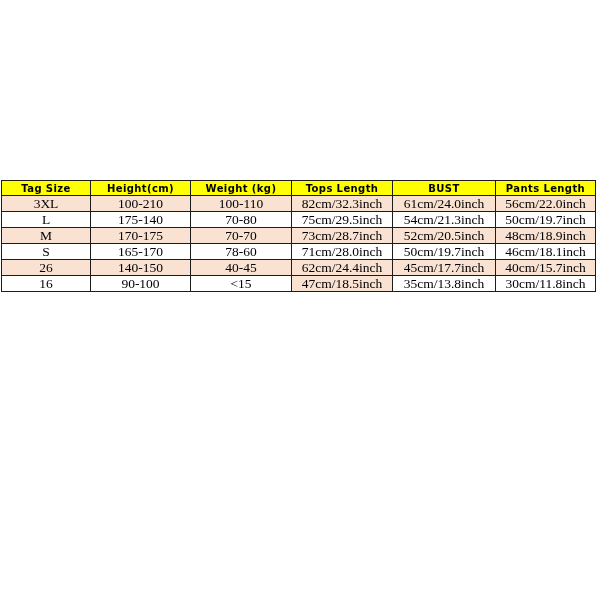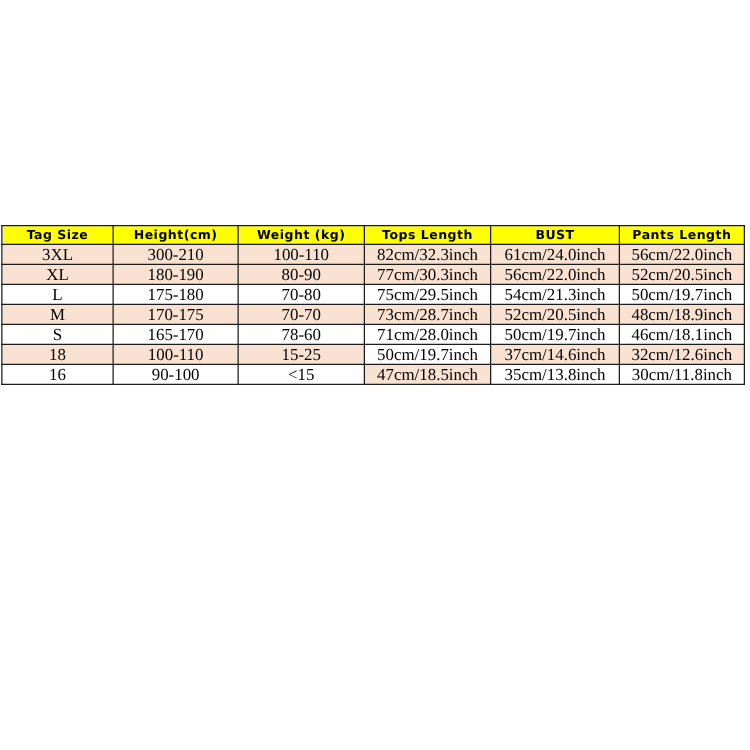--- a/index.html
+++ b/index.html
@@ -79,37 +79,29 @@
         <th>Height(cm)</th>
         <th>Weight (kg)</th>
         <th>Tops Length</th>
         <th>BUST</th>
         <th>Pants Length</th>
       </tr>
     </thead>
     <tbody>
       <tr class="shaded">
         <td>3XL</td>
-        <td>300-210</td>
+        <td>100-210</td>
         <td>100-110</td>
         <td>82cm/32.3inch</td>
         <td>61cm/24.0inch</td>
         <td>56cm/22.0inch</td>
       </tr>
-      <tr class="shaded">
-        <td>XL</td>
-        <td>180-190</td>
-        <td>80-90</td>
-        <td>77cm/30.3inch</td>
-        <td>56cm/22.0inch</td>
-        <td>52cm/20.5inch</td>
-      </tr>
       <tr>
         <td>L</td>
-        <td>175-180</td>
+        <td>175-140</td>
         <td>70-80</td>
         <td>75cm/29.5inch</td>
         <td>54cm/21.3inch</td>
         <td>50cm/19.7inch</td>
       </tr>
       <tr class="shaded">
         <td>M</td>
         <td>170-175</td>
         <td>70-70</td>
         <td>73cm/28.7inch</td>
@@ -118,26 +110,26 @@
       </tr>
       <tr>
         <td>S</td>
         <td>165-170</td>
         <td>78-60</td>
         <td>71cm/28.0inch</td>
         <td>50cm/19.7inch</td>
         <td>46cm/18.1inch</td>
       </tr>
       <tr class="shaded">
-        <td>18</td>
-        <td>100-110</td>
-        <td>15-25</td>
-        <td class="cell-white">50cm/19.7inch</td>
-        <td>37cm/14.6inch</td>
-        <td>32cm/12.6inch</td>
+        <td>26</td>
+        <td>140-150</td>
+        <td>40-45</td>
+        <td>62cm/24.4inch</td>
+        <td>45cm/17.7inch</td>
+        <td>40cm/15.7inch</td>
       </tr>
       <tr>
         <td>16</td>
         <td>90-100</td>
         <td>&lt;15</td>
         <td class="cell-shaded">47cm/18.5inch</td>
         <td>35cm/13.8inch</td>
         <td>30cm/11.8inch</td>
       </tr>
     </tbody>

